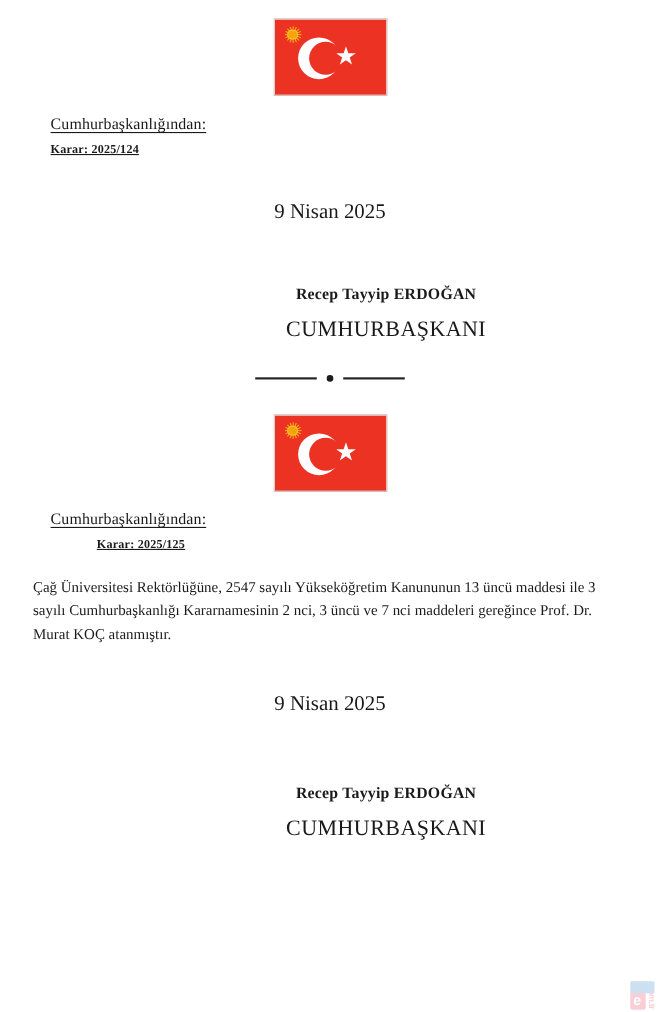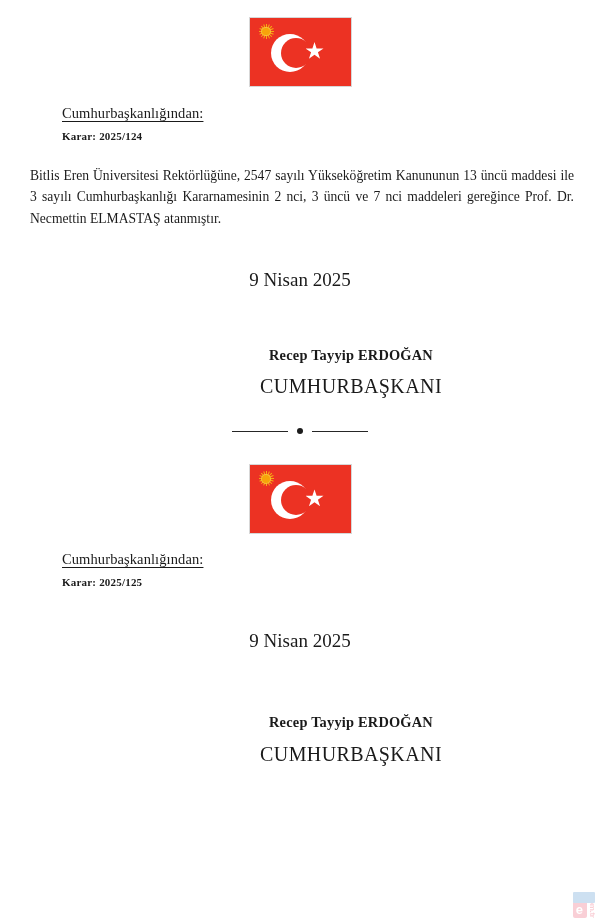--- a/index.html
+++ b/index.html
@@ -93,21 +93,22 @@
     left: 7px;
     top: 0px;
     width: 1.1px;
     height: 15px;
     background: #f7b011;
     transform-origin: 50% 50%;
   }
 
   
   .heading-block {
-    padding-left: 62px;
+    padding-left: 46px;
+    text-decoration: underline;
   }
   .issuer {
     display: inline-block;
     font-size: 14.5px;
     font-weight: 400;
     letter-spacing: 0.1px;
     text-decoration: underline;
     text-underline-offset: 3px;
     text-decoration-thickness: 1px;
     white-space: nowrap;
@@ -252,21 +253,20 @@
         <div class="crescent-cut"></div>
         <div class="star"></div>
       </div>
     </div>
 
     <div class="heading-block" style="margin-top:17px;">
       <span class="issuer">Cumhurbaşkanlığından:</span>
       <div class="decision-no" style="margin-top:8px;">Karar: 2025/124</div>
     </div>
 
-    <div class="body-text justify" style="margin:23px 26px 0 30px;">Bitlis Eren Üniversitesi Rektörlüğüne, 2547 sayılı Yükseköğretim Kanununun 13 üncü maddesi ile 3 sayılı Cumhurbaşkanlığı Kararnamesinin 2 nci, 3 üncü ve 7 nci maddeleri gereğince Prof. Dr. Necmettin ELMASTAŞ atanmıştır.</div>
 
     <div class="decree-date" style="margin-top:40px;">9 Nisan 2025</div>
 
     <div class="signature" style="margin-top:56px;">
       <div class="sig-name" style="padding-left:58px;">Recep Tayyip ERDOĞAN</div>
       <div class="sig-title" style="margin-top:11px; padding-left:58px;">CUMHURBAŞKANI</div>
     </div>
 
   </div>
 
@@ -292,23 +292,24 @@
           <span class="sun-core"></span>
         </div>
         <div class="crescent"></div>
         <div class="crescent-cut"></div>
         <div class="star"></div>
       </div>
     </div>
 
     <div class="heading-block" style="margin-top:16px;">
       <span class="issuer">Cumhurbaşkanlığından:</span>
-      <div class="decision-no" style="margin-top:8px;">Karar: 2025/125</div>
-    </div>
-
+      <div class="decision-no" style="margin-top:8px;margin-left:42px;">Karar: 2025/125</div>
+    </div>
+
+    <div class="body-text left" style="margin:22px 26px 0 30px;">Çağ Üniversitesi Rektörlüğüne, 2547 sayılı Yükseköğretim Kanununun 13 üncü maddesi ile 3 sayılı Cumhurbaşkanlığı Kararnamesinin 2 nci, 3 üncü ve 7 nci maddeleri gereğince Prof. Dr. Murat KOÇ atanmıştır.</div>
 
     <div class="decree-date" style="margin-top:42px;">9 Nisan 2025</div>
 
     <div class="signature" style="margin-top:62px;">
       <div class="sig-name" style="padding-left:58px;">Recep Tayyip ERDOĞAN</div>
       <div class="sig-title" style="margin-top:12px; padding-left:58px;">CUMHURBAŞKANI</div>
     </div>
 
   </div>
 

